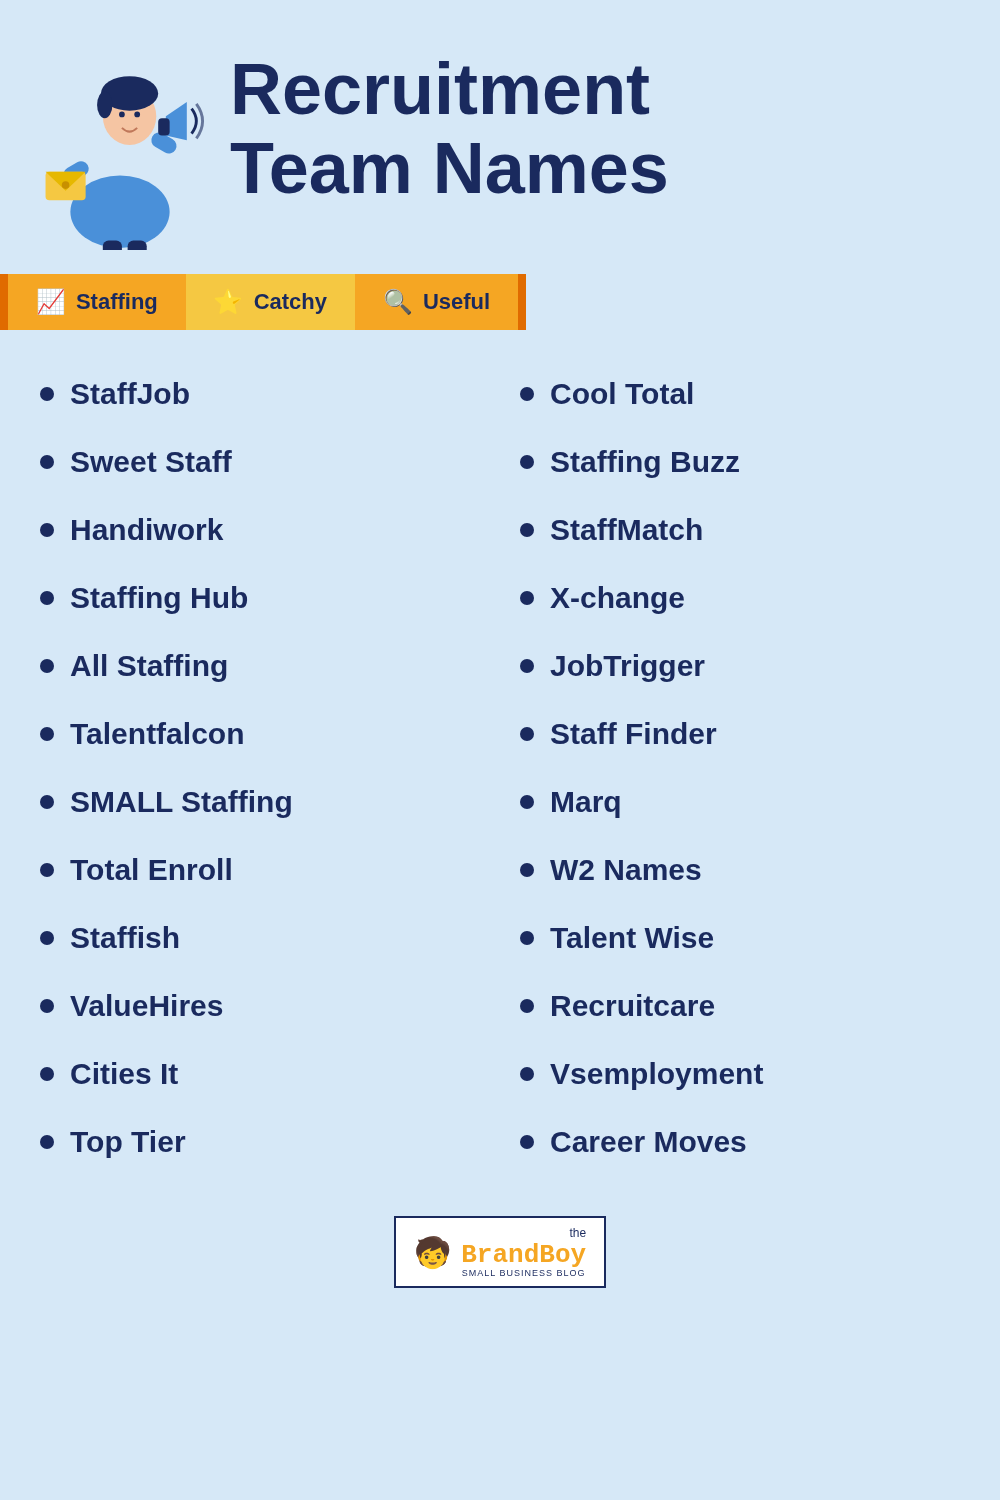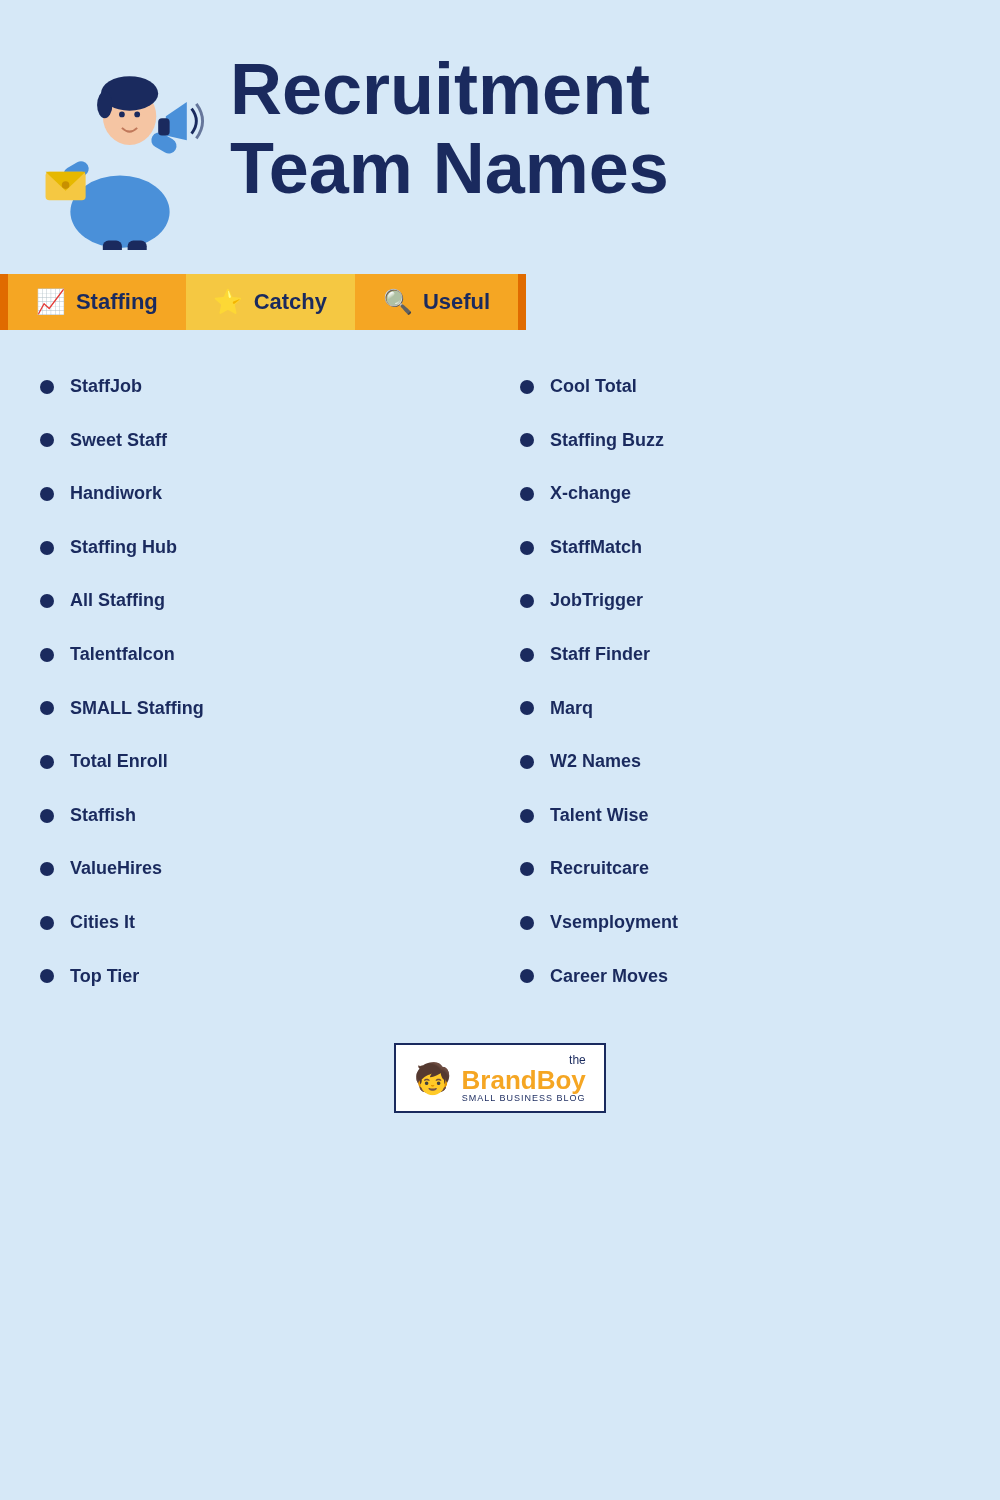--- a/index.html
+++ b/index.html
@@ -94,21 +94,21 @@
 
     .bullet {
       width: 14px;
       height: 14px;
       background-color: #1a2a5e;
       border-radius: 50%;
       flex-shrink: 0;
     }
 
     .list-item-text {
-      font-size: 18px;
+      font-size: 30px;
       font-weight: 900;
       color: #1a2a5e;
       line-height: 1.2;
     }
 
     
     .footer {
       display: flex;
       justify-content: center;
       align-items: center;
@@ -139,20 +139,21 @@
     .logo-text-brand {
       font-size: 26px;
       font-weight: 900;
       color: #1a2a5e;
       display: block;
       line-height: 1;
     }
 
     .logo-text-brand span {
       color: #f5a623;
+      font-family: Liberation Mono, monospace;
     }
 
     .logo-text-sub {
       font-size: 9px;
       color: #1a2a5e;
       display: block;
       letter-spacing: 1px;
       text-align: center;
       text-transform: uppercase;
     }
@@ -284,25 +285,25 @@
       <div class="list-item">
       <div class="bullet"></div>
       <span class="list-item-text">Cool Total</span>
     </div>
       <div class="list-item">
       <div class="bullet"></div>
       <span class="list-item-text">Staffing Buzz</span>
     </div>
       <div class="list-item">
       <div class="bullet"></div>
+      <span class="list-item-text">StaffMatch</span>
+    </div>
+      <div class="list-item">
+      <div class="bullet"></div>
       <span class="list-item-text">X-change</span>
-    </div>
-      <div class="list-item">
-      <div class="bullet"></div>
-      <span class="list-item-text">StaffMatch</span>
     </div>
       <div class="list-item">
       <div class="bullet"></div>
       <span class="list-item-text">JobTrigger</span>
     </div>
       <div class="list-item">
       <div class="bullet"></div>
       <span class="list-item-text">Staff Finder</span>
     </div>
       <div class="list-item">

